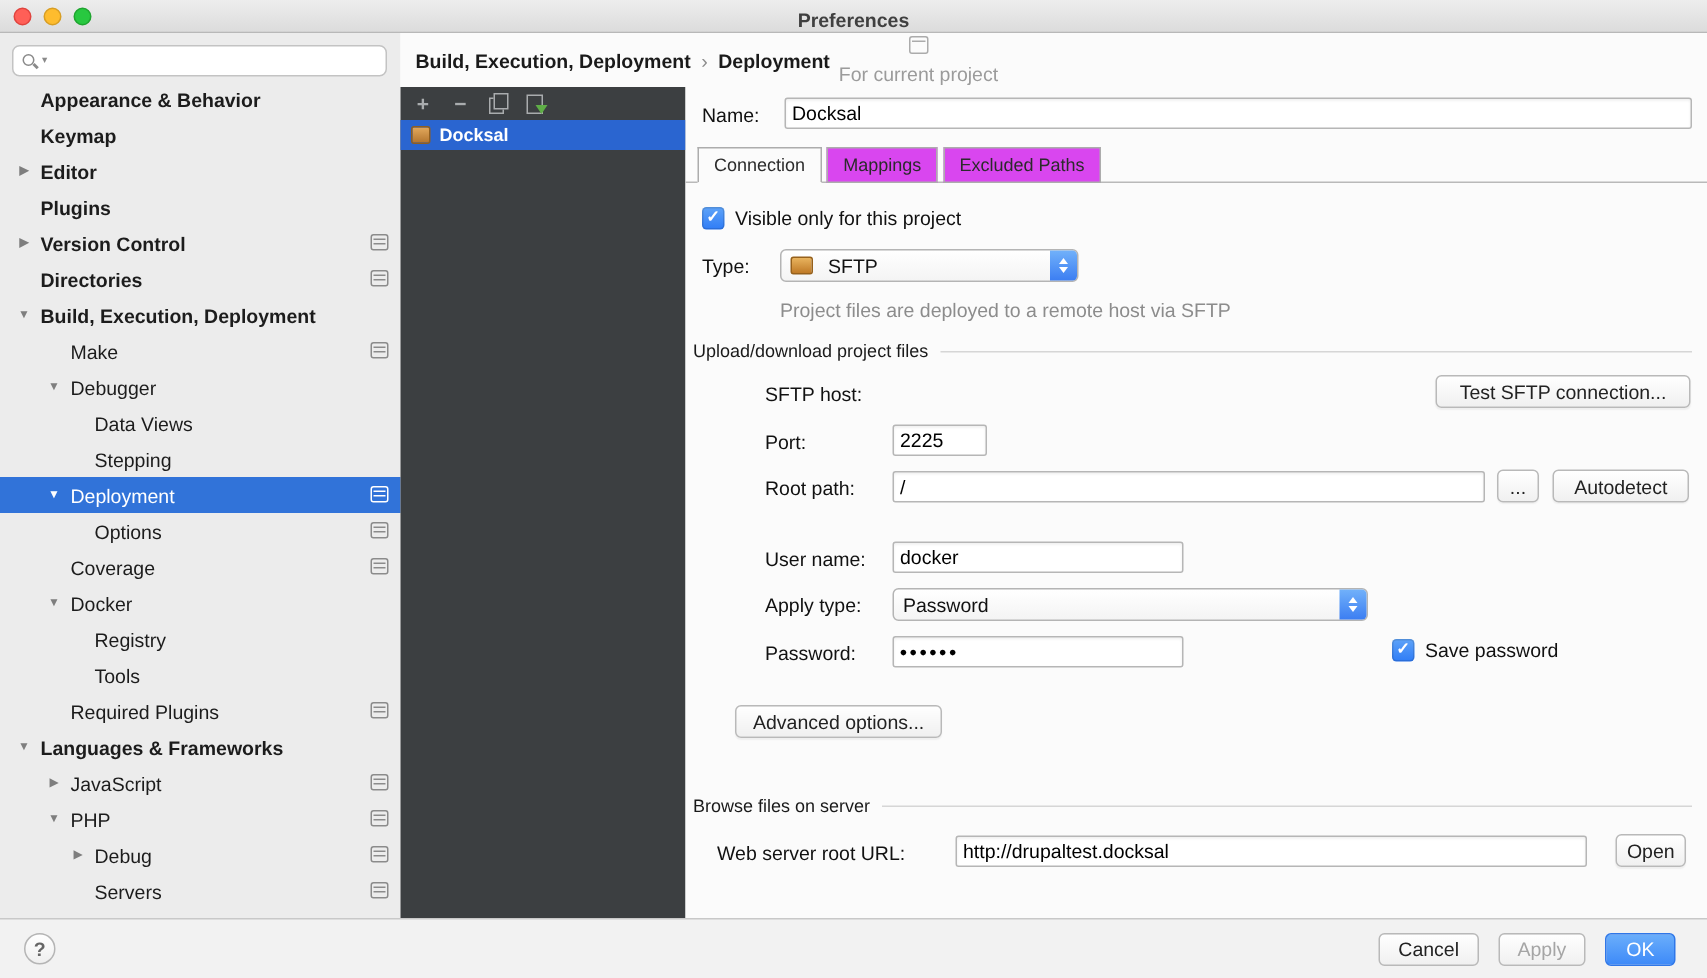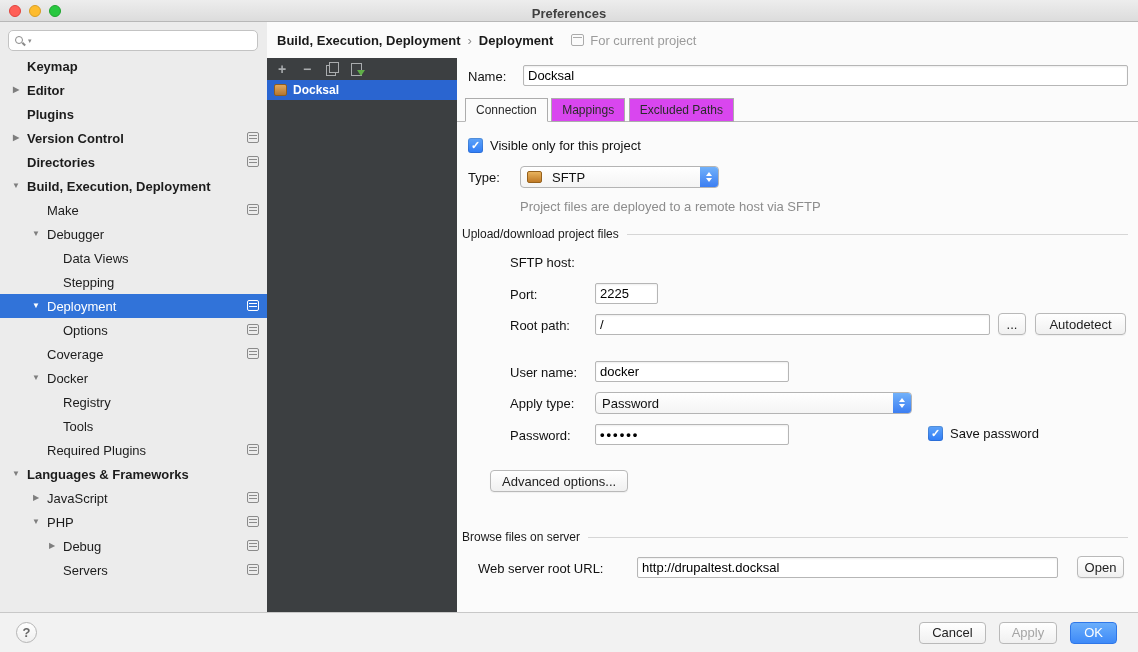--- a/index.html
+++ b/index.html
@@ -39,21 +39,21 @@
   .trow.selected{background:#3173D9;color:#fff;}
   .trow.selected .arrow{color:#fff;}
   .trow.selected .cfg{border-color:#fff;}
   .trow.selected .cfg::before,.trow.selected .cfg::after{background:#fff;}
 
   
   .crumbbar{position:absolute;left:267px;top:22px;width:871px;height:36px;background:#FBFBFB;
     display:flex;align-items:center;padding-left:10px;font-size:13px;}
   .crumb{font-weight:bold;color:#1A1A1A;}
   .crumb-sep{margin:0 7px;color:#8E8E8E;}
-  .scope{display:flex;align-items:center;gap:6px;margin-left:18px;color:#9B9B9B;}
+  .scope{display:flex;align-items:center;gap:6px;margin-left:6px;color:#9B9B9B;flex-direction:column;}
   .scope-icon{width:13px;height:12px;border:1px solid #ABABAB;border-radius:2px;position:relative;flex:none;}
   .scope-icon::before{content:"";position:absolute;left:1px;right:1px;top:2px;height:1px;background:#ABABAB;}
 
   
   .serverpanel{position:absolute;left:267px;top:58px;width:190px;height:554px;background:#3C3F41;}
   .sp-toolbar{height:22px;display:flex;align-items:center;padding-left:7px;gap:9px;}
   .tbtn{width:16px;height:16px;display:flex;align-items:center;justify-content:center;
     color:#A9ACAE;font-size:14px;font-weight:bold;position:relative;cursor:default;}
   .copyic::before{content:"";position:absolute;left:2px;top:4px;width:8px;height:9px;border:1px solid #A9ACAE;background:#3C3F41;}
   .copyic::after{content:"";position:absolute;left:5px;top:1px;width:8px;height:9px;border:1px solid #A9ACAE;background:#3C3F41;}
@@ -124,20 +124,23 @@
   </div>
 
   <div class="sidebar">
     <div class="searchbox">
       <span class="mag"></span>
       <span class="caret">▾</span>
       <input class="search-input" style="">
     </div>
     <div class="tree">
       <div class="trow lvl0 bold">
+        <span class="tlabel">Appearance &amp; Behavior</span>
+      </div>
+      <div class="trow lvl0 bold">
         <span class="tlabel">Keymap</span>
       </div>
       <div class="trow lvl0 bold">
         <span class="arrow">▶</span>
         <span class="tlabel">Editor</span>
       </div>
       <div class="trow lvl0 bold">
         <span class="tlabel">Plugins</span>
       </div>
       <div class="trow lvl0 bold">
@@ -274,20 +277,21 @@
     </div>
 
     <span class="fhelp" style="left:63px;top:141px">Project files are deployed to a remote host via SFTP</span>
 
     <div class="group" style="left:5px;right:10px;top:169px">
       <span>Upload/download project files</span>
       <span class="line"></span>
     </div>
 
     <span class="flabel" style="left:53px;top:197px">SFTP host:</span>
+    <button class="btn" style="left:500px;top:192px;width:170px">Test SFTP connection...</button>
 
     <span class="flabel" style="left:53px;top:229px">Port:</span>
     <input class="fin" style="left: 138px; top: 225px; width: 63px;" value="2225">
 
     <span class="flabel" style="left:53px;top:260px">Root path:</span>
     <input class="fin" style="left: 138px; top: 256px; width: 395px;" value="/">
     <button class="btn" style="left:541px;top:255px;width:28px;padding:0">...</button>
     <button class="btn" style="left:578px;top:255px;width:91px;padding:0">Autodetect</button>
 
     <span class="flabel" style="left:53px;top:307px">User name:</span>

